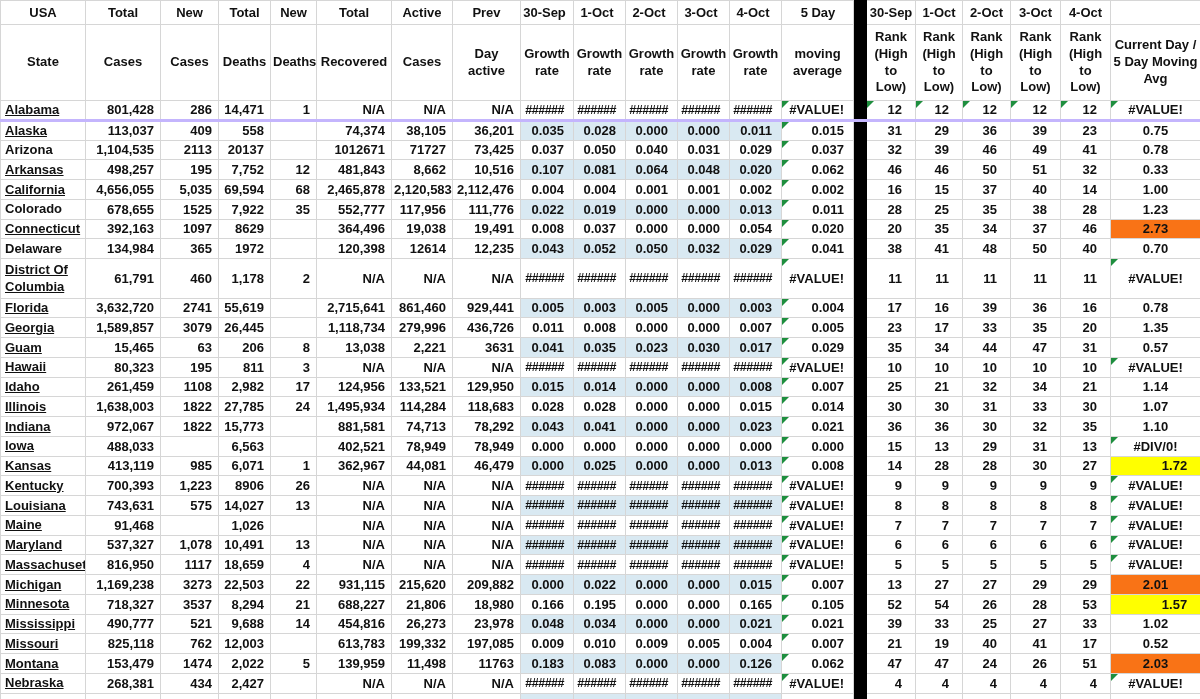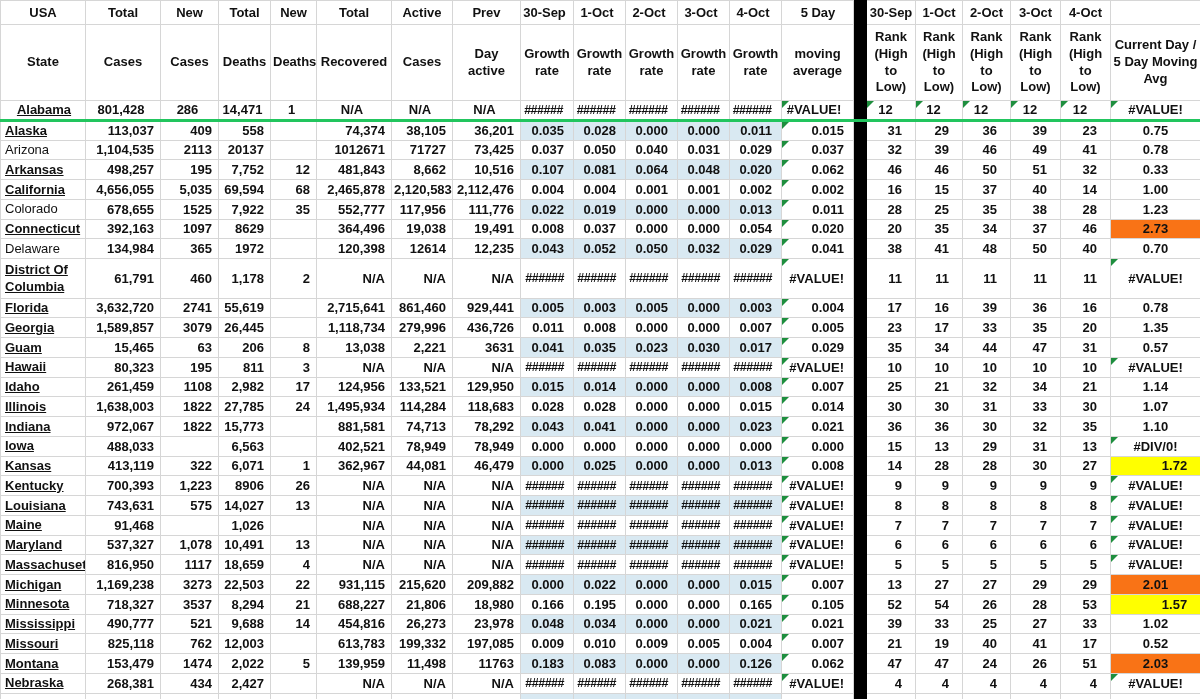--- a/index.html
+++ b/index.html
@@ -5,32 +5,32 @@
   html,body{margin:0;padding:0;background:#fff;}
   body{width:1200px;height:699px;overflow:hidden;font-family:"Liberation Sans",sans-serif;color:#111;}
   #sheet{width:1200px;height:699px;overflow:hidden;}
   table{border-collapse:collapse;table-layout:fixed;width:1200px;}
   td,th{border:1px solid #d6d6d6;padding:0 2px;font-size:13px;overflow:hidden;white-space:nowrap;vertical-align:middle;box-sizing:border-box;}
   tr.hdr1 td{height:24px;font-weight:bold;text-align:center;}
   tr.hdr2 td{height:76px;font-weight:bold;text-align:center;white-space:normal;line-height:1.3;}
   tr.data td{height:19.75px;font-weight:bold;}
   tr.tall td{height:39.5px;}
   td.state{font-weight:normal;text-align:left;padding-left:4px;text-decoration:underline;white-space:normal;line-height:1.35;}
-  td.state.bold{font-weight:normal;text-decoration:none;margin-top:24px;}
+  td.state.bold{font-weight:bold;text-decoration:none;margin-top:24px;}
   td.num{text-align:right;padding-right:6px;}
   td.growth{text-align:right;padding-right:9px;}
   td.avg{text-align:right;padding-right:9px;position:relative;}
   td.rank{text-align:right;padding-right:13px;position:relative;}
   td.cur{text-align:center;position:relative;}
   td.bar{background:#000;border:1px solid #000;padding:0;}
   td.blue{background:#d9e9f2;}
   td.pink{background:#f97316;}
   td.yellow{background:#ffff00;padding-left:40px;}
   td.hash{letter-spacing:-0.5px;font-size:12.5px;}
-  tr.firstrow td{border-bottom:3px solid #22c55e;text-align:center;}
+  tr.firstrow td{border-bottom:3px solid #c4b5fd;}
   td.hdate{text-align:right;padding-right:7px;}
   td.hleft{text-align:left;padding-left:3px;}
   .tri{position:absolute;top:0;left:0;width:0;height:0;border-top:7px solid #1e8e3e;border-right:7px solid transparent;}
 </style>
 </head>
 <body>
 
 <div id="sheet">
   <table>
     <colgroup>
@@ -490,21 +490,21 @@
           <td class="rank">15</td>
           <td class="rank">13</td>
           <td class="rank">29</td>
           <td class="rank">31</td>
           <td class="rank">13</td>
           <td class="cur">#DIV/0!<span class="tri"></span></td>
         </tr>
         <tr class="data">
           <td class="state">Kansas</td>
           <td class="num">413,119</td>
-          <td class="num">322</td>
+          <td class="num">985</td>
           <td class="num">6,071</td>
           <td class="num">1</td>
           <td class="num">362,967</td>
           <td class="num">44,081</td>
           <td class="num">46,479</td>
           <td class="growth blue">0.000</td>
           <td class="growth blue">0.025</td>
           <td class="growth blue">0.000</td>
           <td class="growth blue">0.000</td>
           <td class="growth blue">0.013</td>

